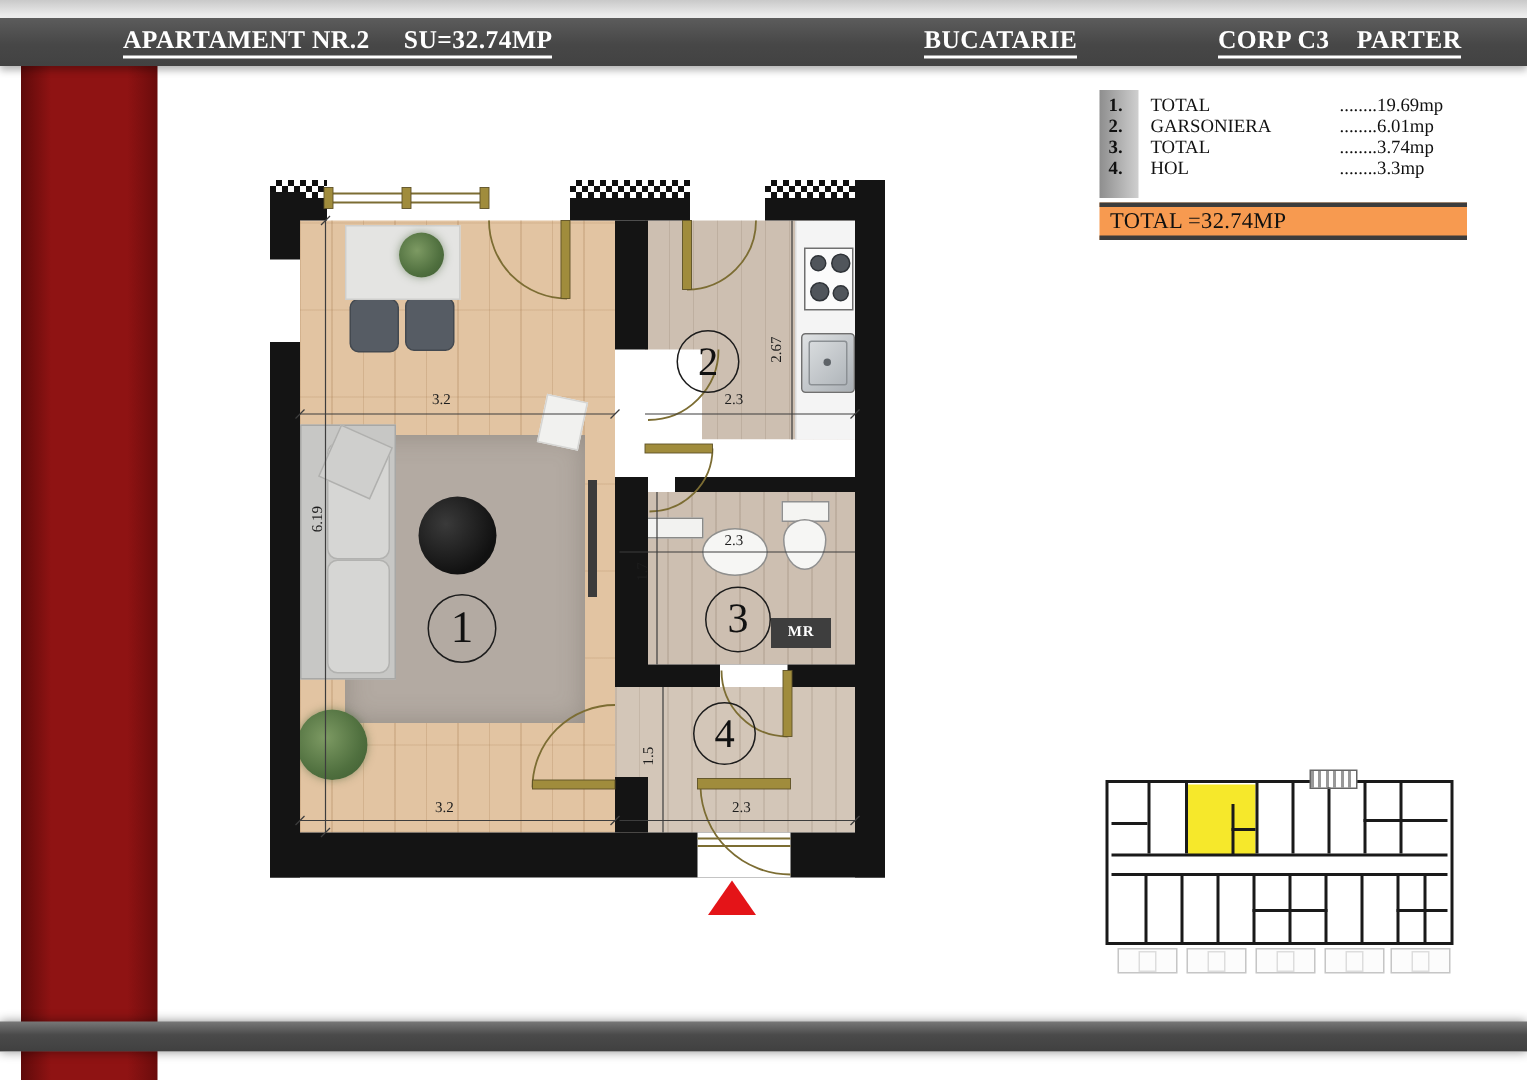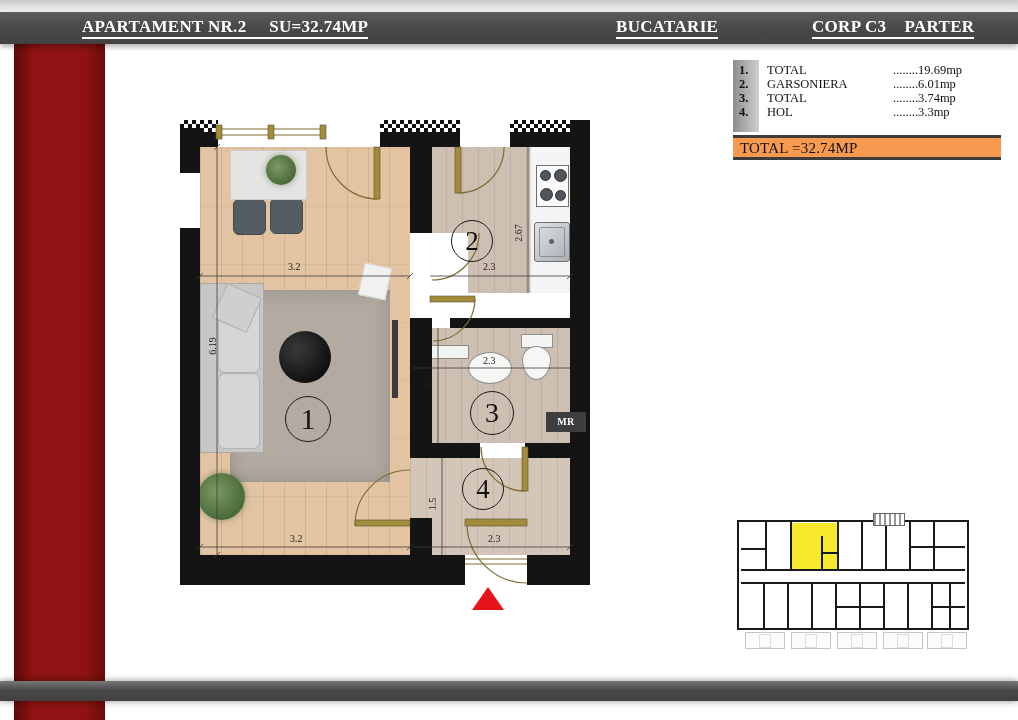--- a/index.html
+++ b/index.html
@@ -21,21 +21,21 @@
     letter-spacing:.3px;white-space:pre;border-bottom:2px solid #fff;padding-bottom:1px;line-height:19px;}
 
   
   #legend{left:733px;top:58px;width:258px;height:106px;z-index:3;}
   #legend-strip{left:0;top:2px;width:26px;height:72px;
     background:linear-gradient(90deg,#8e8e8e,#cfcfcf);}
   .lrow{position:absolute;left:0;width:258px;height:14px;font-size:12.5px;color:#111;}
   .lrow .num{position:absolute;left:6px;font-weight:bold;}
   .lrow .nm{position:absolute;left:34px;}
   .lrow .val{position:absolute;left:160px;}
-  #total-bar{left:0;top:77px;width:268px;height:19px;background:#f79a50;
+  #total-bar{left:0;top:77px;width:245px;height:19px;background:#f79a50;
     border-top:3px solid #3c3c3c;border-bottom:3px solid #3c3c3c;}
   #total-bar span{position:absolute;left:7px;top:2px;font-size:15px;color:#101010;letter-spacing:.2px;}
 
   
   #plan{left:180px;top:113px;width:410px;height:472px;z-index:2;}
   .wall{position:absolute;background:#141414;}
   .hatch{position:absolute;height:12px;background:repeating-conic-gradient(#101010 0% 25%,#ffffff 0% 50%);
     background-size:8px 8px;border-bottom:1px solid #101010;}
   .floor-wood{position:absolute;background:
     repeating-linear-gradient(90deg,rgba(150,105,60,.20) 0 1px,rgba(0,0,0,0) 1px 21px),
@@ -70,21 +70,21 @@
   .burner{position:absolute;border-radius:50%;background:#50555b;border:1px solid #2f3338;}
   .sink{position:absolute;left:354px;top:109px;width:34px;height:38px;border:1px solid #707070;border-radius:3px;
     background:linear-gradient(135deg,#dfe2e4,#a9afb4);}
   .sink .basin{position:absolute;left:4px;top:4px;right:4px;bottom:4px;border:1px solid #8b9094;border-radius:2px;}
   .sink .drain{position:absolute;left:14px;top:16px;width:5px;height:5px;border-radius:50%;background:#5e6368;}
   .basin-oval{position:absolute;left:288px;top:239px;width:42px;height:30px;border-radius:50%;background:#f6f6f4;border:1px solid #8f8f8d;}
   .toilet{position:absolute;left:339px;top:221px;width:34px;height:46px;}
   .toilet .tank{position:absolute;left:2px;top:0;width:30px;height:12px;background:#f4f4f2;border:1px solid #909090;}
   .toilet .bowl{position:absolute;left:3px;top:12px;width:27px;height:32px;border-radius:50% 50% 50% 50%/40% 40% 60% 60%;background:#f6f6f4;border:1px solid #909090;}
   .radiator{position:absolute;left:242px;top:232px;width:45px;height:12px;background:#f2f2f0;border:1px solid #8a8a88;}
-  .shaft{position:absolute;left:366px;top:299px;width:40px;height:20px;background:#3e3e3e;}
+  .shaft{position:absolute;left:334px;top:299px;width:40px;height:20px;background:#3e3e3e;}
   .mr{position:absolute;left:0;top:4px;width:40px;text-align:center;color:#fff;font-size:10px;font-weight:bold;letter-spacing:.5px;}
 
   
   #watermark{left:350px;top:263px;width:345px;height:250px;z-index:6;opacity:.5;pointer-events:none;}
   #wm-text{position:absolute;left:8px;top:178px;font-size:47px;font-weight:bold;letter-spacing:1px;color:#b7b7b7;line-height:50px;}
   #wm-text .p2{color:#cccccc;font-weight:normal;}
 
   #triangle{left:472px;top:587px;width:0;height:0;z-index:7;
     border-left:16px solid transparent;border-right:16px solid transparent;border-bottom:23px solid #e41418;}
 

